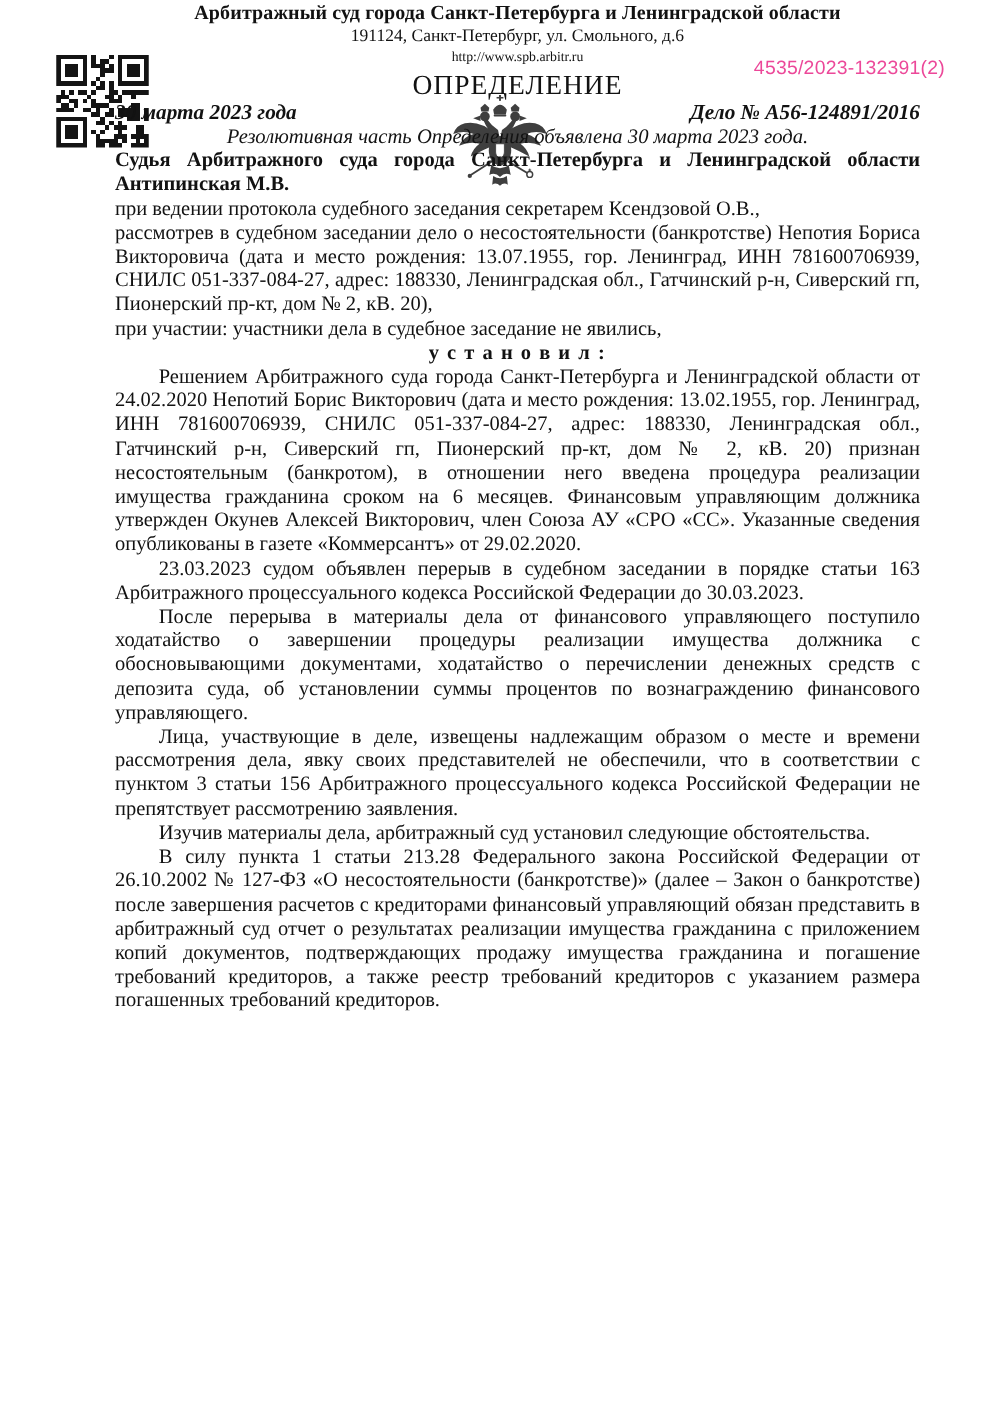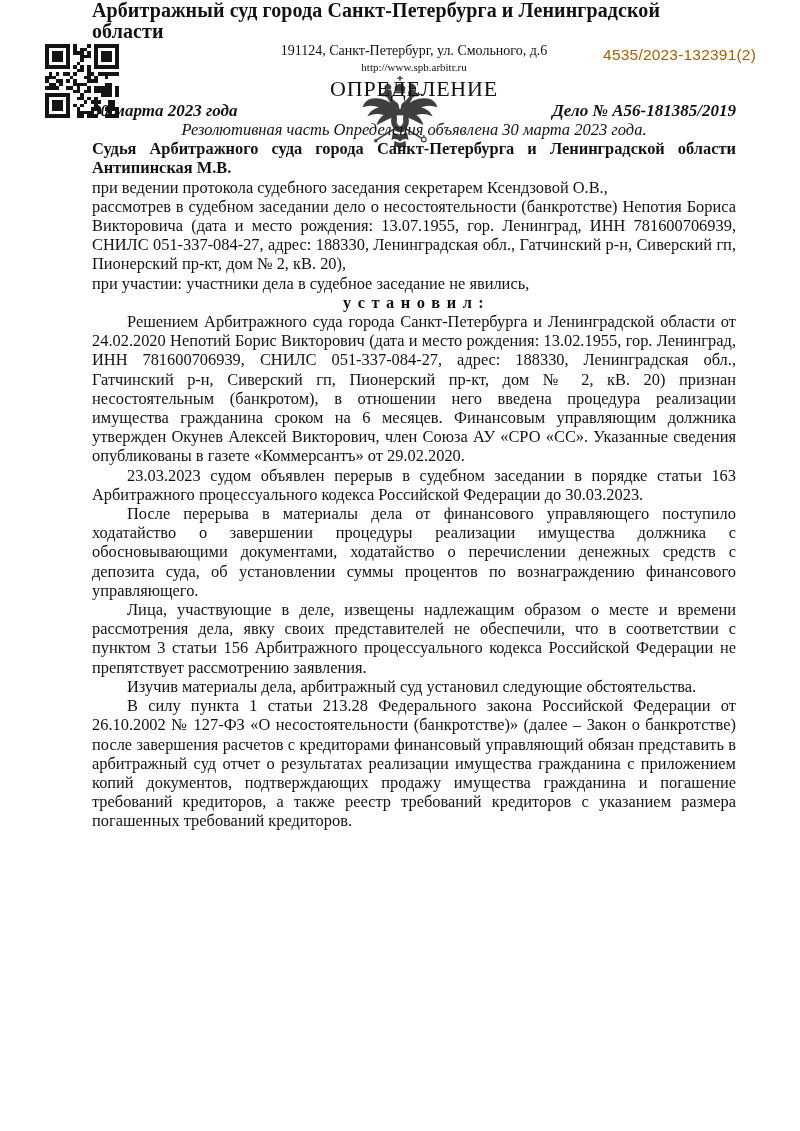--- a/index.html
+++ b/index.html
@@ -21,21 +21,21 @@
     width: 74px;
     height: 74px;
   }
   .doc-number {
     position: absolute;
     top: 46px;
     right: 44px;
     font-family: "Liberation Sans", sans-serif;
     font-size: 15.5px;
     letter-spacing: 0.2px;
-    color: #a16207;
+    color: #ec4899;
     text-align: center;
   }
 
   
   .emblem {
     position: absolute;
     top: 76px;
     left: 50%;
     transform: translateX(-50%);
     width: 86px;
@@ -47,22 +47,23 @@
   .content {
     position: absolute;
     left: 92px;
     top: 0;
     width: 644px;
   }
   .content p { margin: 0; }
 
   .court-name {
     margin-top: 153px;
+    text-align: center;
     font-weight: bold;
-    font-size: 20px;
+    font-size: 16px;
     line-height: 21px;
     letter-spacing: 0.1px;
   }
   .court-address {
     margin-top: 4px;
     text-align: center;
     font-size: 14px;
     line-height: 17px;
   }
   .court-site {
@@ -159,21 +160,21 @@
   <div class="content">
 
     <p class="court-name">Арбитражный суд города Санкт-Петербурга и Ленинградской области</p>
     <p class="court-address">191124, Санкт-Петербург, ул. Смольного, д.6</p>
     <p class="court-site">http://www.spb.arbitr.ru</p>
 
     <p class="doc-title">ОПРЕДЕЛЕНИЕ</p>
 
     <div class="date-row">
       <span>30 марта 2023 года</span>
-      <span>Дело № А56-181385/2019</span>
+      <span>Дело № А56-124891/2016</span>
     </div>
     <p class="resolution-note">Резолютивная часть Определения объявлена 30 марта 2023 года.</p>
 
     <div class="doc-text">
       <p class="judge-line">Судья  Арбитражного суда города Санкт-Петербурга и  Ленинградской области Антипинская М.В.</p>
       <p>при ведении протокола судебного заседания секретарем Ксендзовой О.В.,</p>
       <p>рассмотрев в судебном заседании дело о несостоятельности (банкротстве) Непотия Бориса Викторовича (дата и место рождения: 13.07.1955, гор. Ленинград, ИНН 781600706939, СНИЛС 051-337-084-27, адрес: 188330, Ленинградская обл., Гатчинский р-н, Сиверский гп, Пионерский пр-кт, дом № 2, кВ. 20),</p>
       <p>при участии:  участники дела в судебное заседание не явились,</p>
       <p class="ustanovil">у с т а н о в и л :</p>
 

